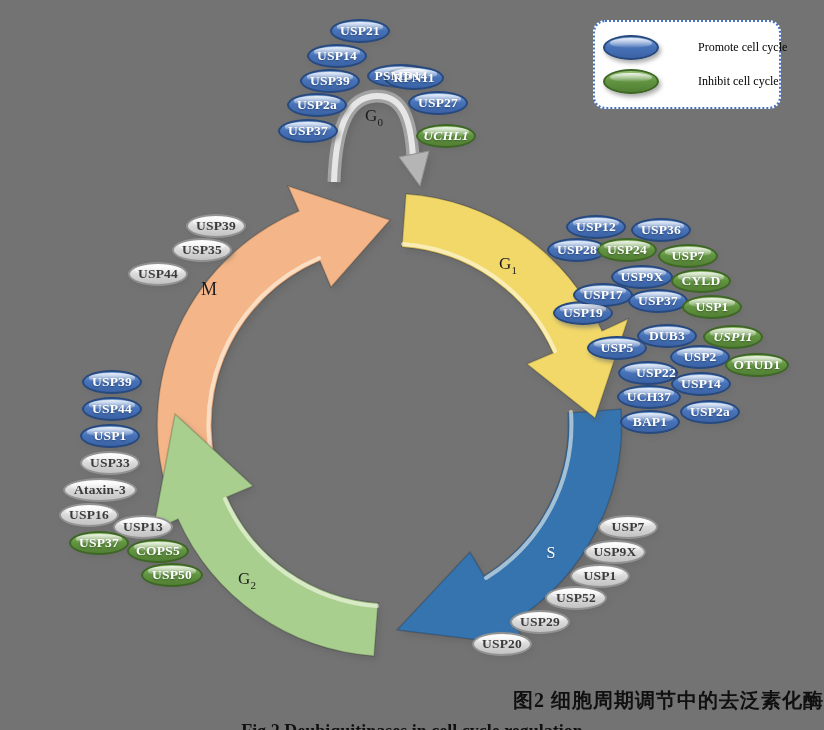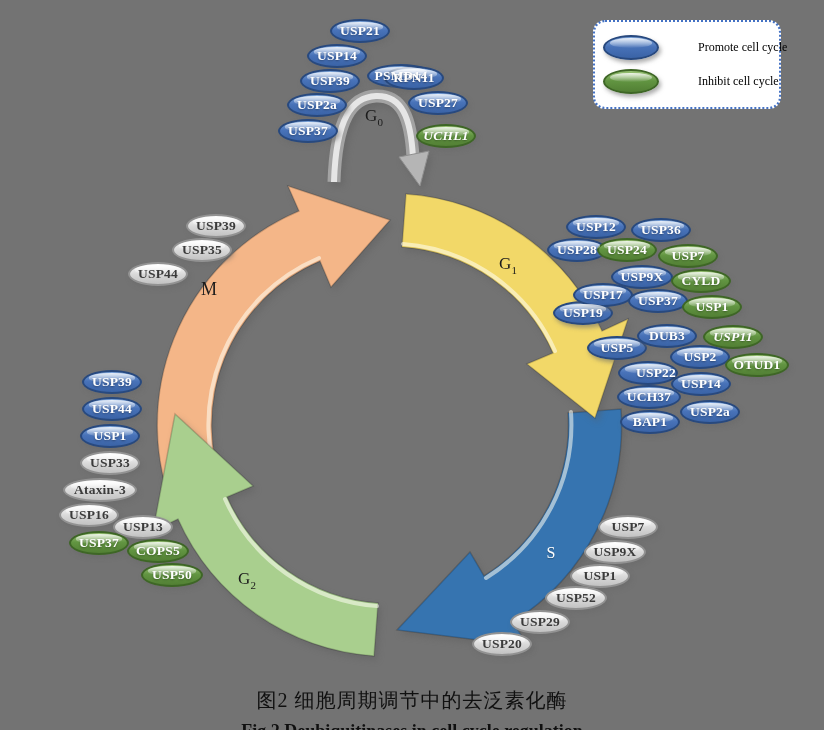--- a/index.html
+++ b/index.html
@@ -70,22 +70,22 @@
   .legend-swatch { position: relative; width: 52px; height: 21px; border-radius: 50%; flex: 0 0 auto; }
   .legend-swatch::before {
     content: ""; position: absolute; left: 9%; right: 9%; top: 7%; height: 46%;
     border-radius: 50%;
     background: linear-gradient(180deg, rgba(255,255,255,0.85), rgba(255,255,255,0.02));
   }
   .legend-label { font-size: 12px; color: #000000; white-space: nowrap; margin-left: 32px; }
 
   
   .caption-zh {
-    position: absolute; left: 0; top: 687px; width: 100%; text-align: center;
-    font-size: 20px; font-weight: normal; color: #101010; z-index: 6; letter-spacing: 1px;
+    position: absolute; left: 0; top: 687px; width: 100%; text-align: right;
+    font-size: 20px; font-weight: bold; color: #101010; z-index: 6; letter-spacing: 1px;
   }
   .caption-en {
     position: absolute; left: 0; top: 721px; width: 100%; text-align: center;
     font-size: 18px; font-weight: bold; color: #101010; z-index: 6;
   }
 </style>
 </head>
 <body>
 
 <div class="page">

